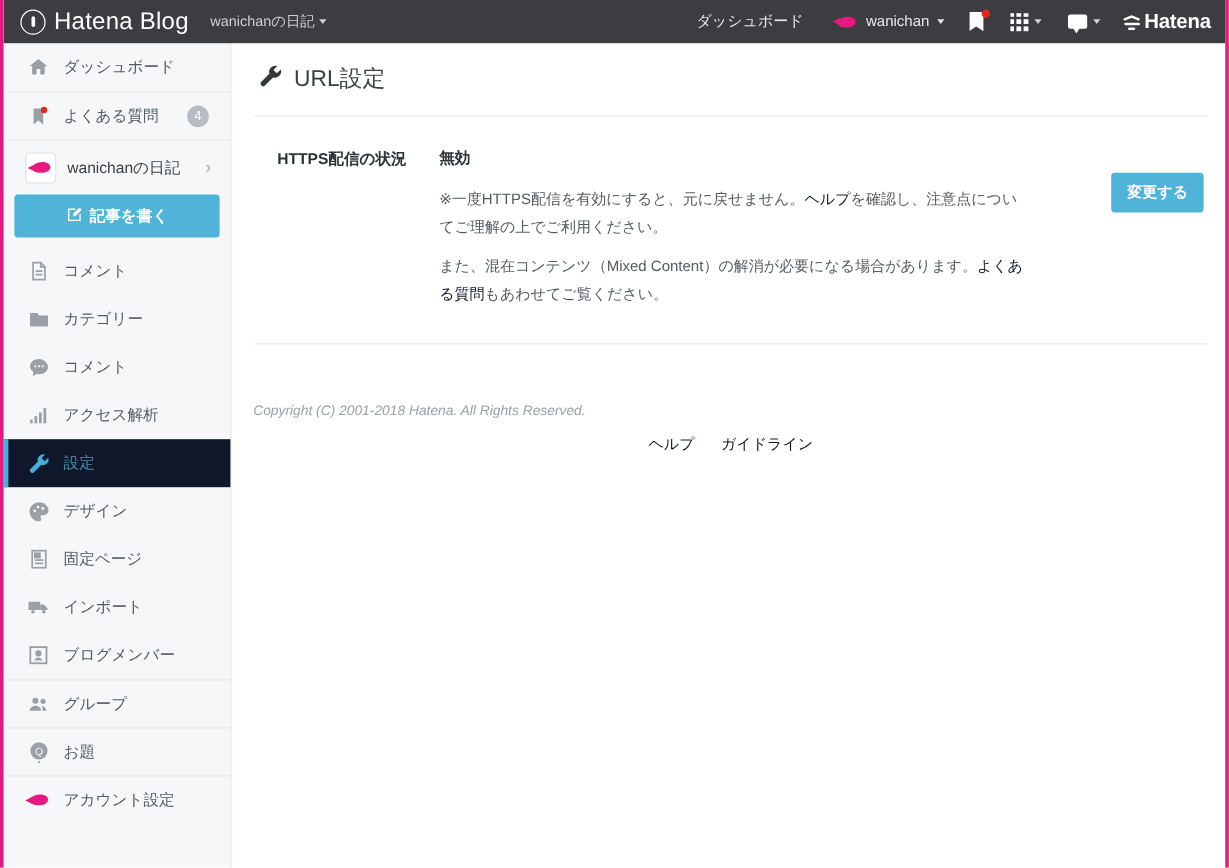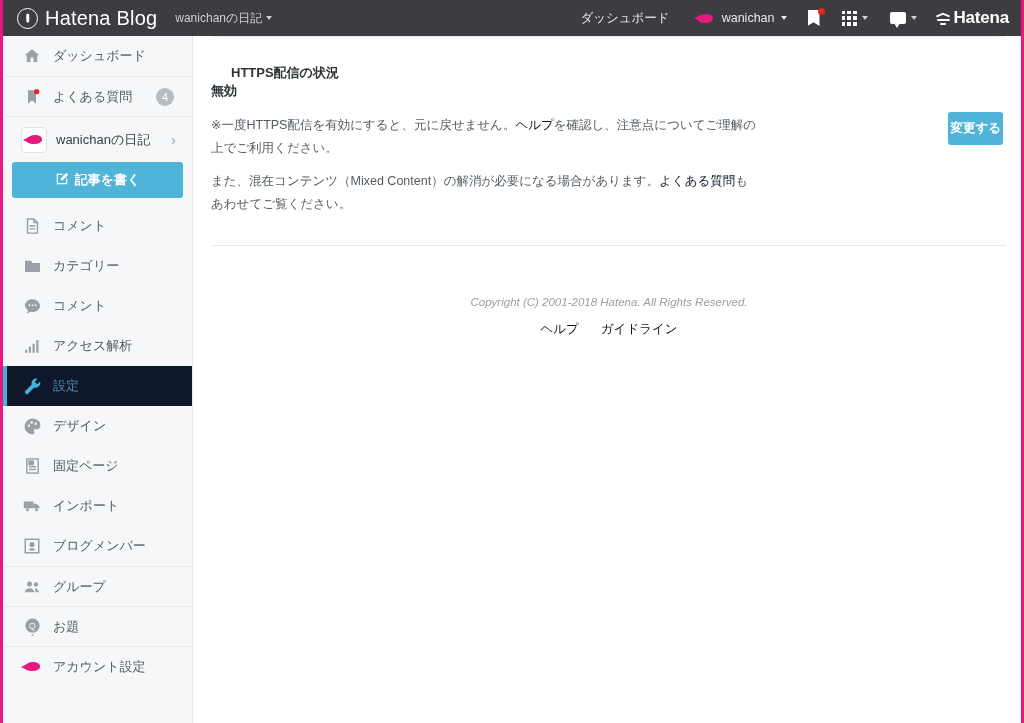--- a/index.html
+++ b/index.html
@@ -311,21 +311,20 @@
   }
   .hr {
     height: 1px;
     background: #e7e9eb;
     margin: 0 1px;
   }
   .section {
     display: flex;
     padding: 26px 0 28px 0;
     position: relative;
-    flex-direction: column;
   }
   .field-label {
     width: 155px;
     min-width: 155px;
     padding-left: 20px;
     box-sizing: border-box;
     font-size: 13px;
     font-weight: bold;
     color: #2e3336;
     padding-top: 1px;
@@ -350,34 +349,33 @@
   }
   .note:last-child { margin-bottom: 0; }
   .note a, .link {
     color: #0f172a;
     text-decoration: none;
     cursor: pointer;
   }
   .change-btn {
     position: absolute;
     right: 4px;
-    top: 75px;
+    top: 47px;
     background: #4fb4d8;
     color: #ffffff;
     border: none;
     border-radius: 3px;
     font-size: 12.5px;
     font-weight: bold;
-    padding: 8px 2px;
+    padding: 8px 13px;
     cursor: pointer;
     font-family: inherit;
   }
 
   .footer {
-    text-align: center;
     padding-top: 50px;
   }
   .copyright {
     font-size: 11.5px;
     color: #9aa0a6;
     font-style: italic;
   }
   .footer-links {
     margin-top: 13px;
     display: flex;
@@ -610,20 +608,28 @@
       <span class="s-ic">
         <span class="fish-avatar"></span>
       </span>
       <span class="snav-label">アカウント設定</span>
     </div>
 
   </div>
 
   <div class="main">
 
+    <div class="page-title">
+      <span>
+        <svg width="21" height="21" viewBox="0 0 24 24" fill="#33383b">
+            <path d="M21.7 5.6 18 9.3l-3.3-3.3 3.7-3.7a6 6 0 0 0-7.6 7.4L2.9 17.6a2 2 0 0 0 0 2.8l.7.7a2 2 0 0 0 2.8 0l7.9-7.9a6 6 0 0 0 7.4-7.6z"></path>
+          </svg>
+      </span>
+      <span>URL設定</span>
+    </div>
 
     <div class="hr"></div>
 
     <div class="section">
       <div class="field-label">HTTPS配信の状況</div>
       <div class="field-body">
         <div class="status-value">無効</div>
         <p class="note">
           <span>※一度HTTPS配信を有効にすると、元に戻せません。</span><a>ヘルプ</a><span>を確認し、注意点についてご理解の上でご利用ください。</span>
         </p>

